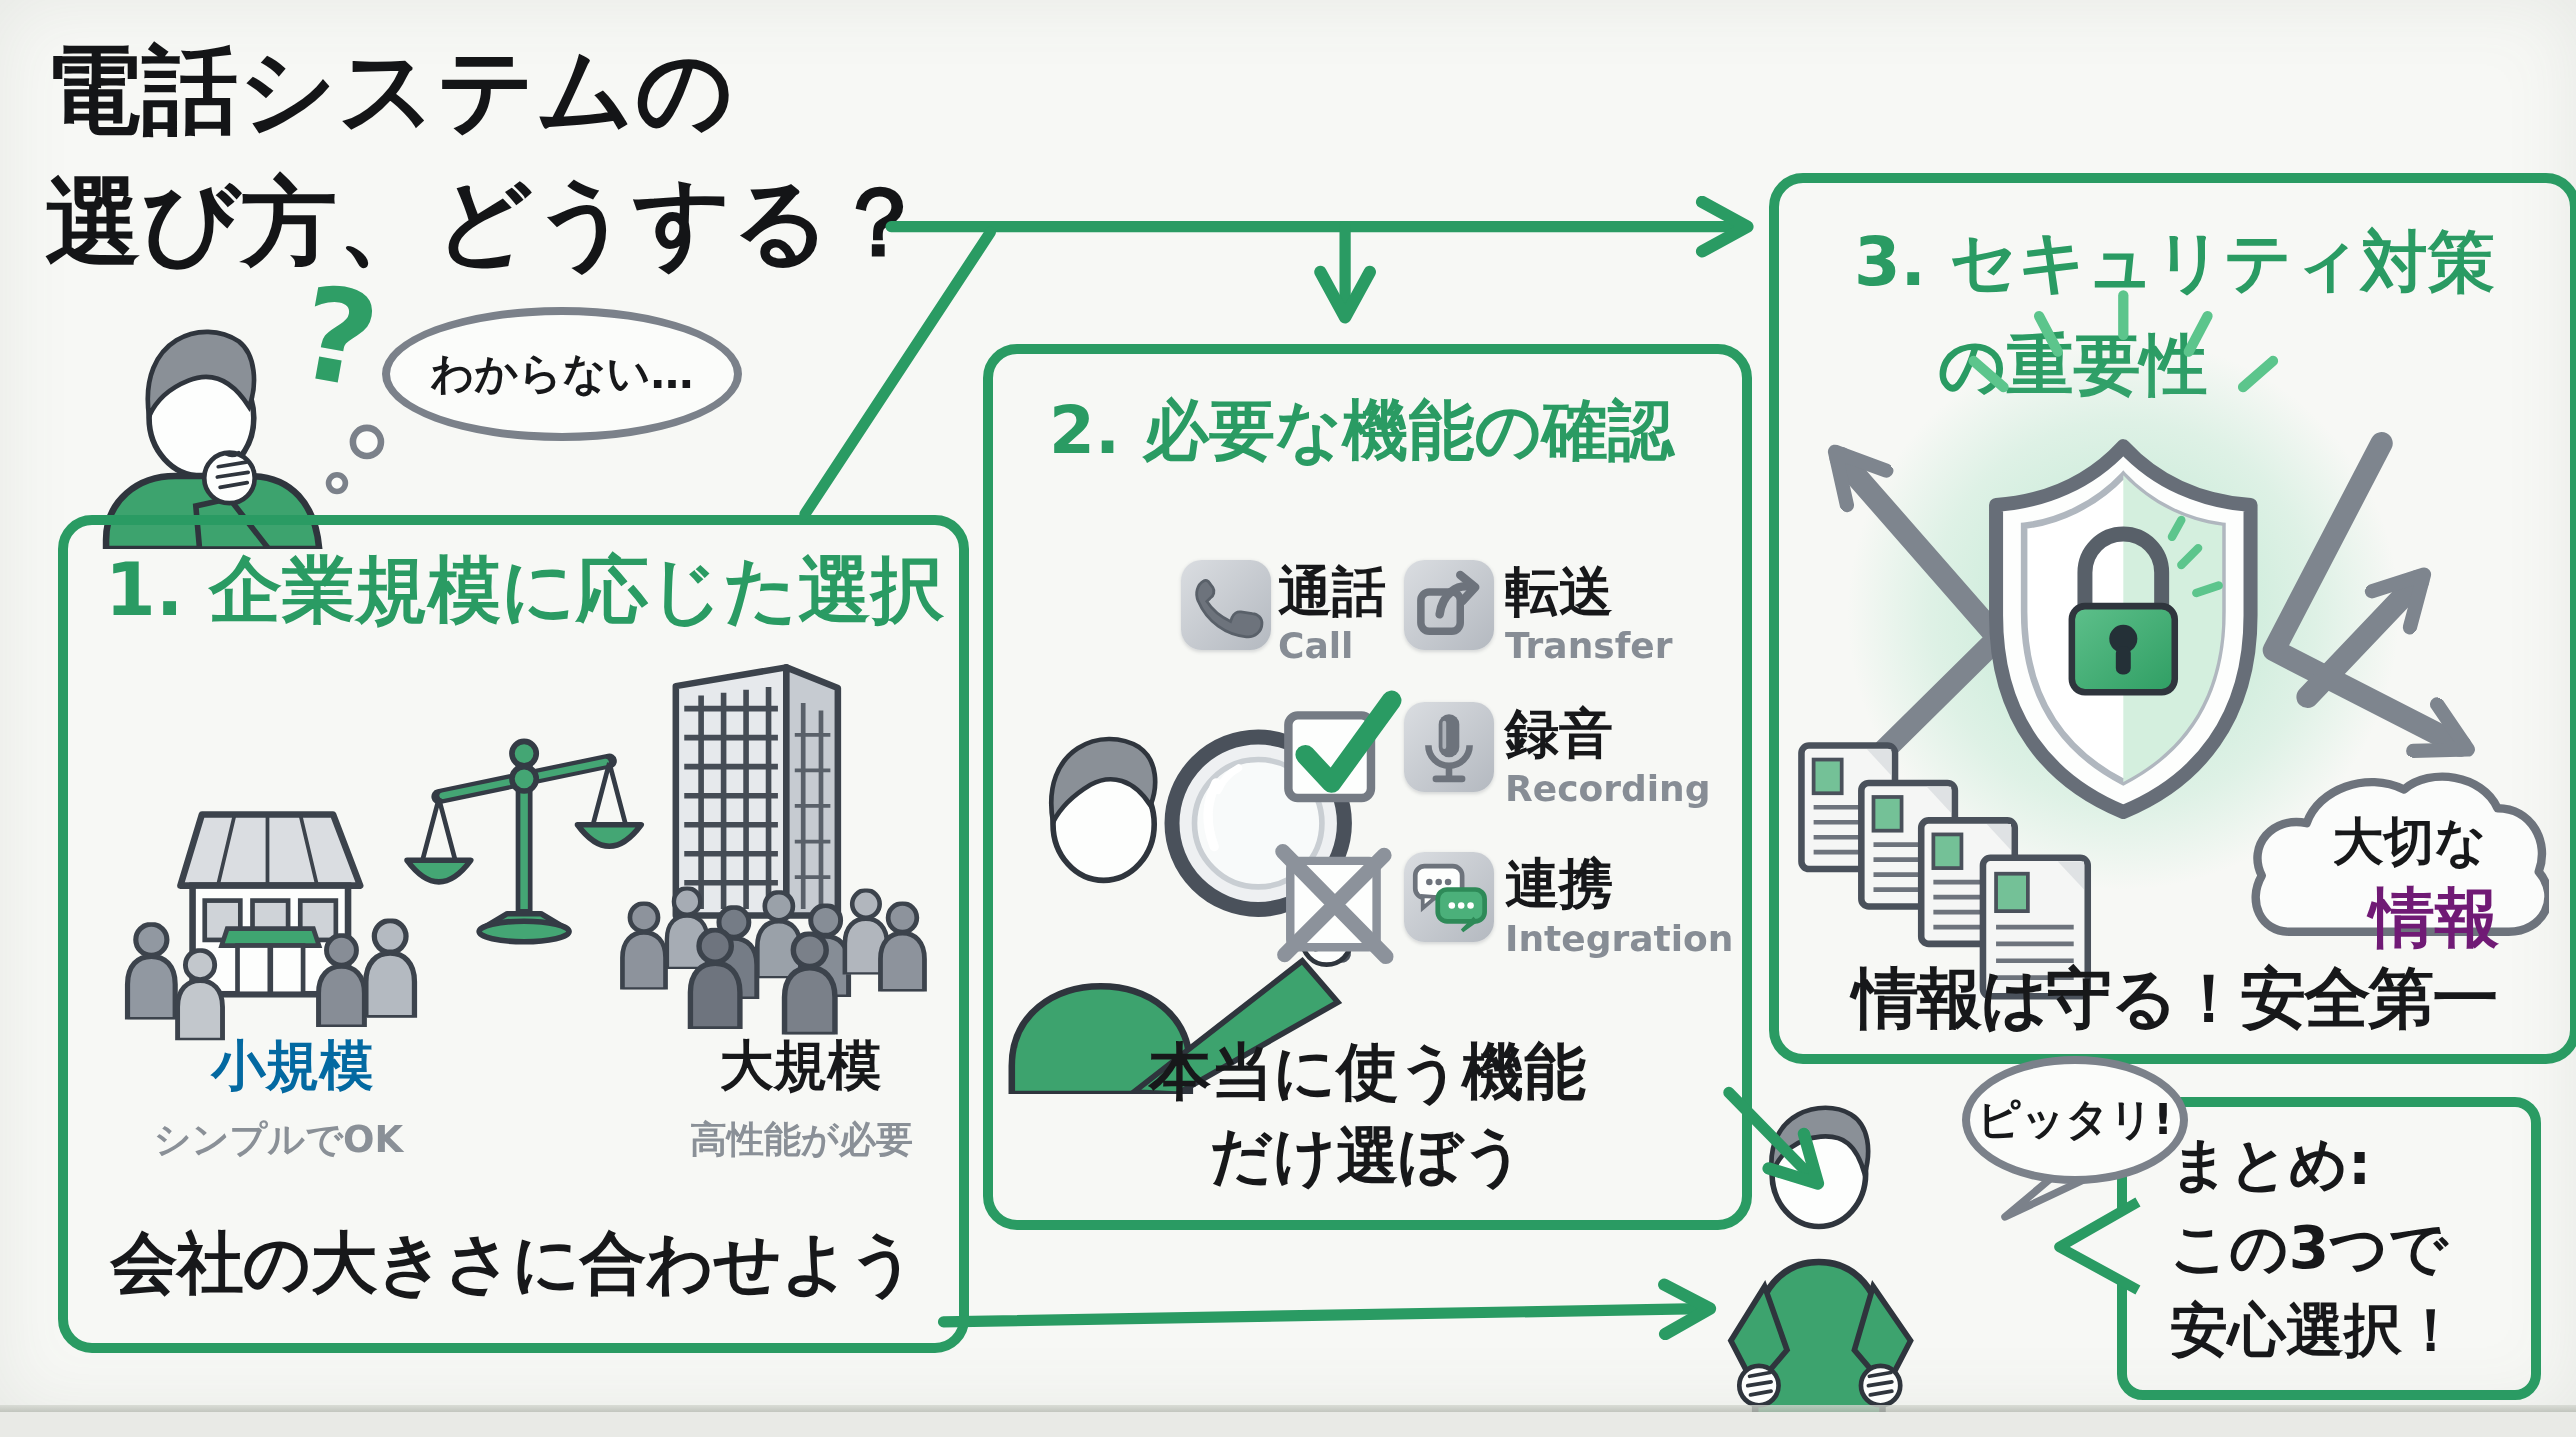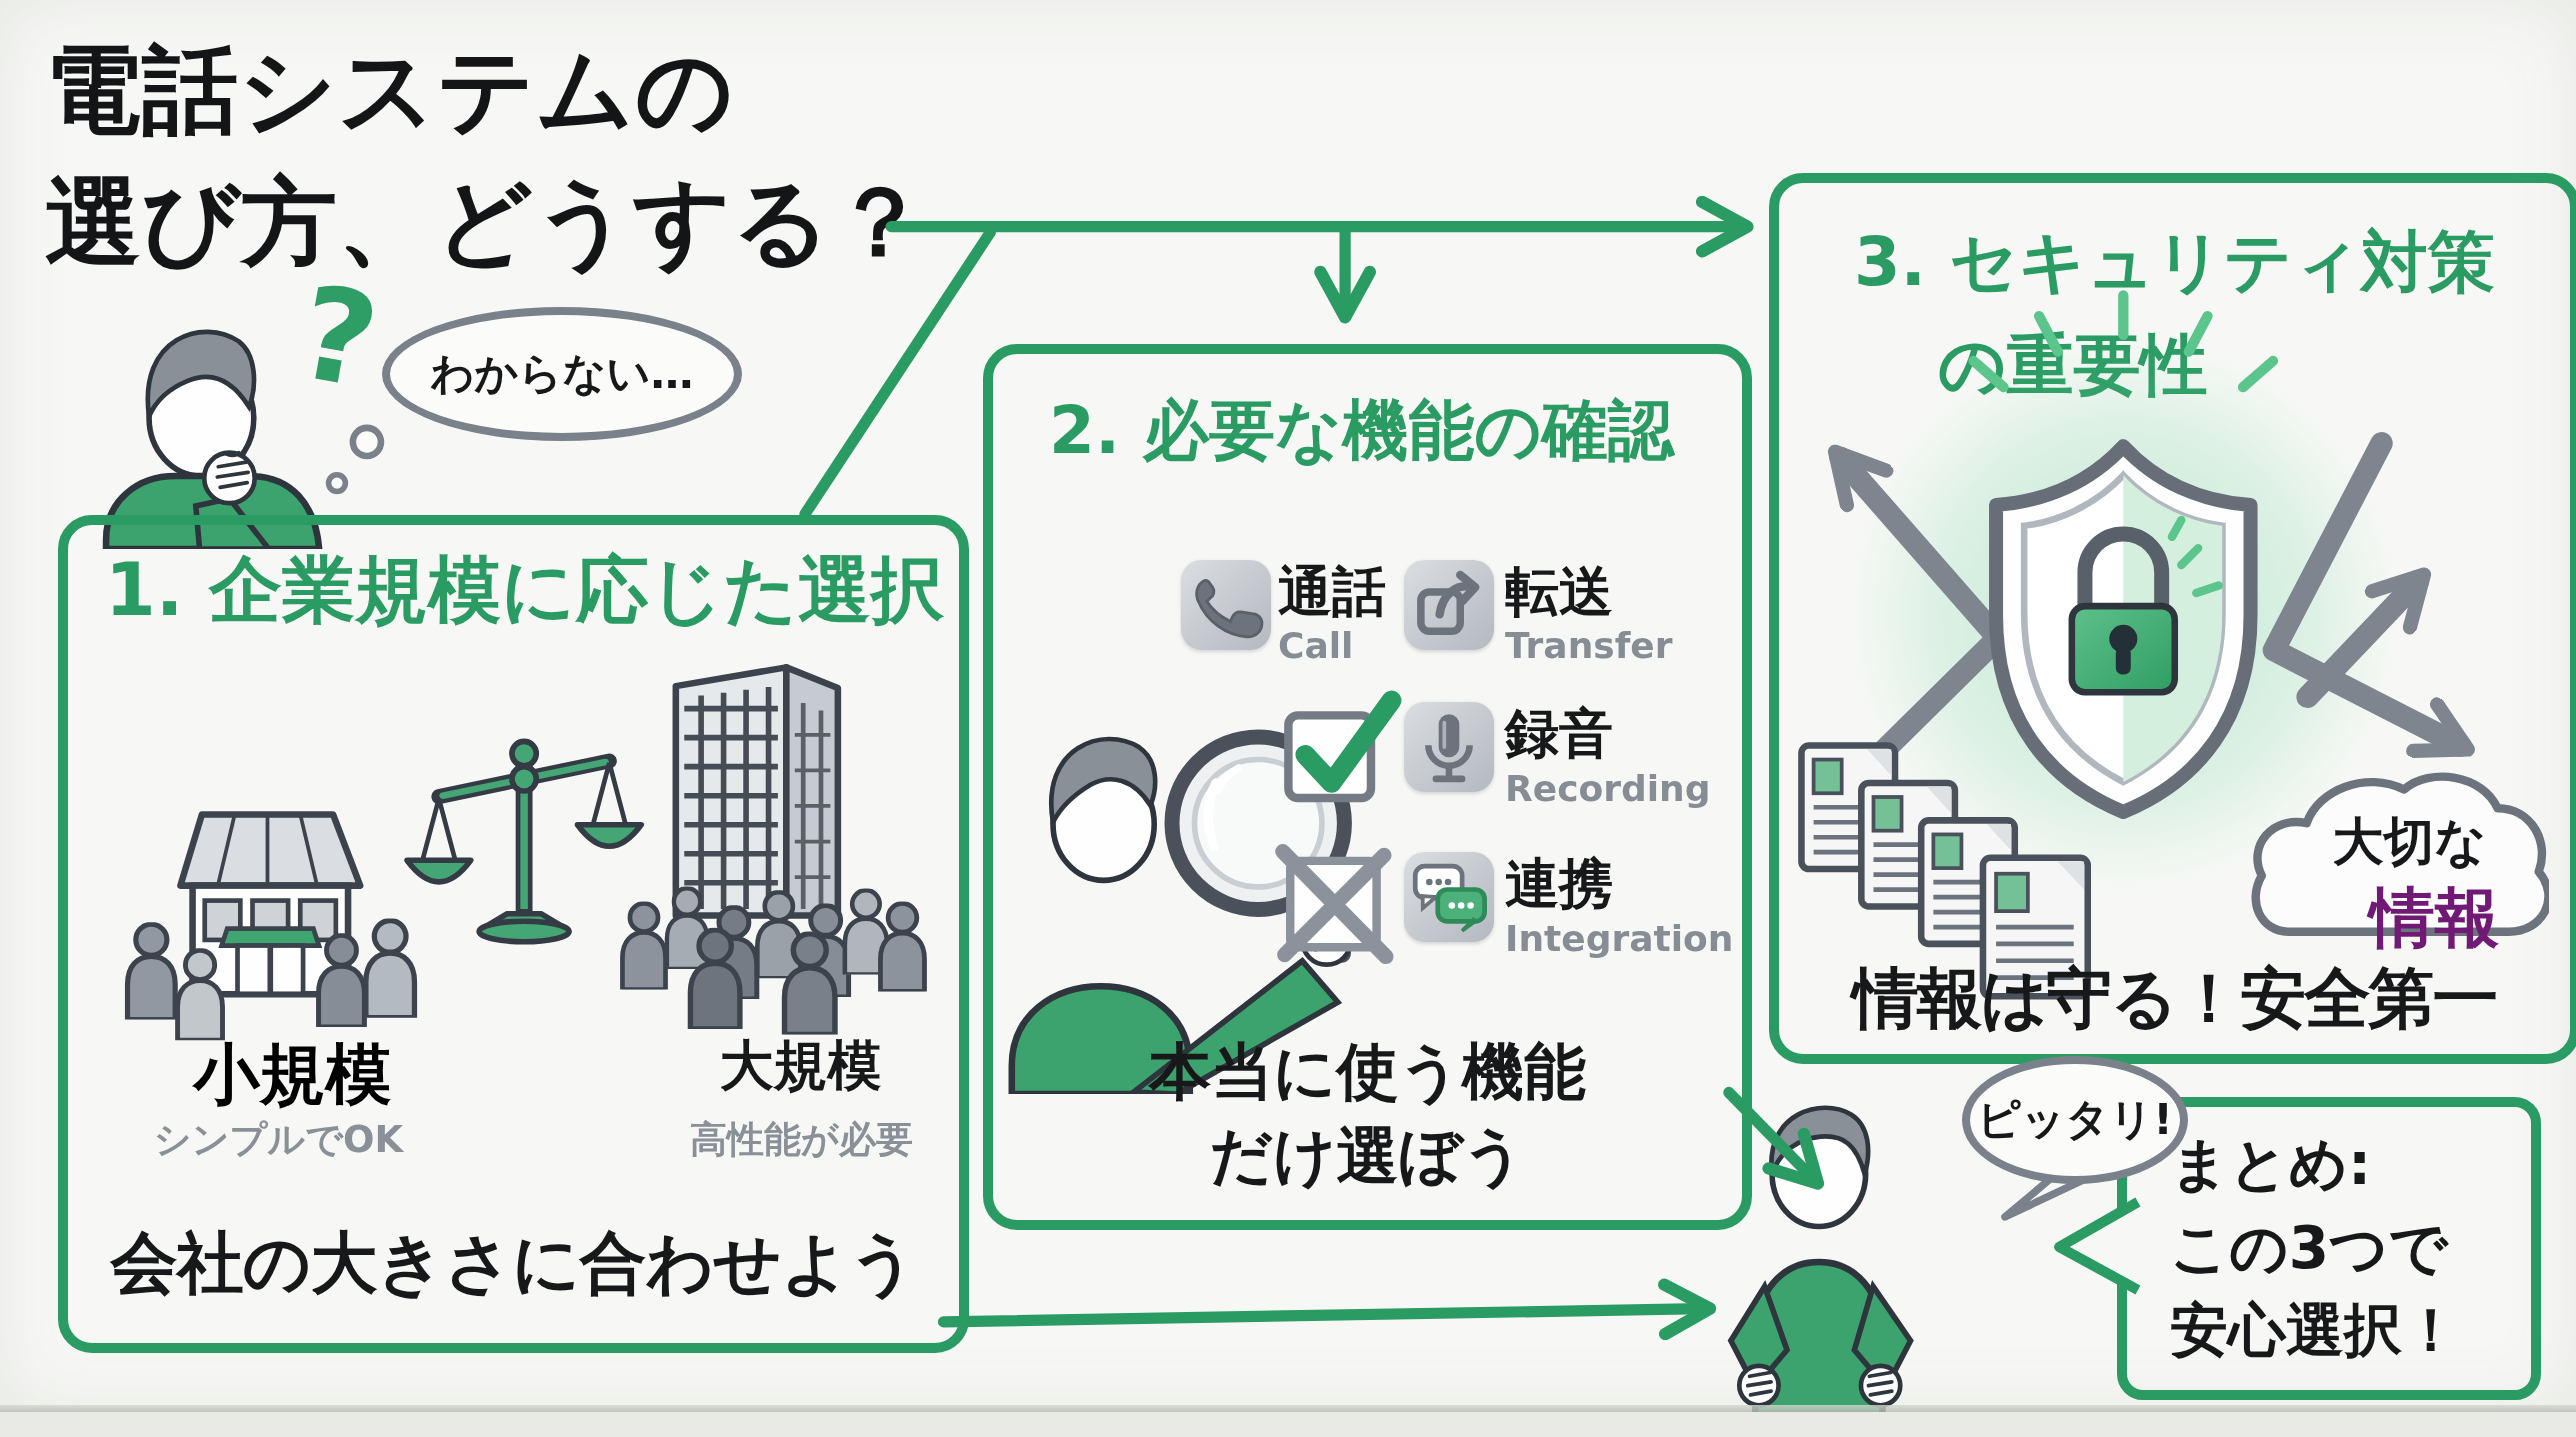--- a/index.html
+++ b/index.html
@@ -120,21 +120,21 @@
         <use href="#person-sil" x="676" y="406" width="70" height="100" fill="#757c86"></use>
         <use href="#person-sil" x="726" y="390" width="66" height="94" fill="#9aa1a9"></use>
         <use href="#person-sil" x="774" y="404" width="70" height="100" fill="#868d96"></use>
         <use href="#person-sil" x="820" y="388" width="64" height="92" fill="#b1b6bd"></use>
         <use href="#person-sil" x="858" y="402" width="66" height="96" fill="#8d939c"></use>
         <use href="#person-sil" x="652" y="430" width="78" height="108" fill="#6e747e"></use>
         <use href="#person-sil" x="752" y="434" width="80" height="110" fill="#7a8089"></use>
       </g>
     </svg>
 
-    <div class="lbl" style="left:103px;top:505px;width:243px;font-size:66px;color:#000000;">小規模</div>
+    <div class="lbl" style="left:103px;top:505px;width:243px;font-size:54px;color:#0369a1;">小規模</div>
     <div class="lbl" style="left:75px;top:590px;width:271px;font-size:37px;color:#8a9097;">シンプルでOK</div>
     <div class="lbl" style="left:611px;top:505px;width:243px;font-size:54px;color:#17181a;">大規模</div>
     <div class="lbl" style="left:621px;top:590px;width:225px;font-size:37px;color:#8a9097;">高性能が必要</div>
     <div class="lbl" style="left:0;right:0;top:693px;font-size:67px;color:#17181a;letter-spacing:-0.9px;">会社の大きさに合わせよう</div>
   </div>
 
   <div class="box" id="box2">
     <div class="heading" style="left:56px;top:32px;font-size:66px;">2. 必要な機能の確認</div>
 
     <svg class="abs" style="left:0;top:309px;" width="403" height="431" viewBox="0 0 430 460">

